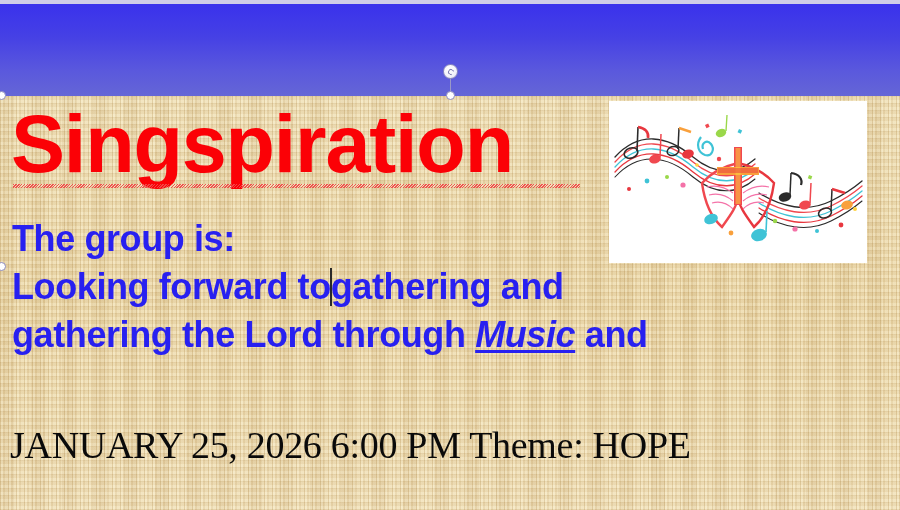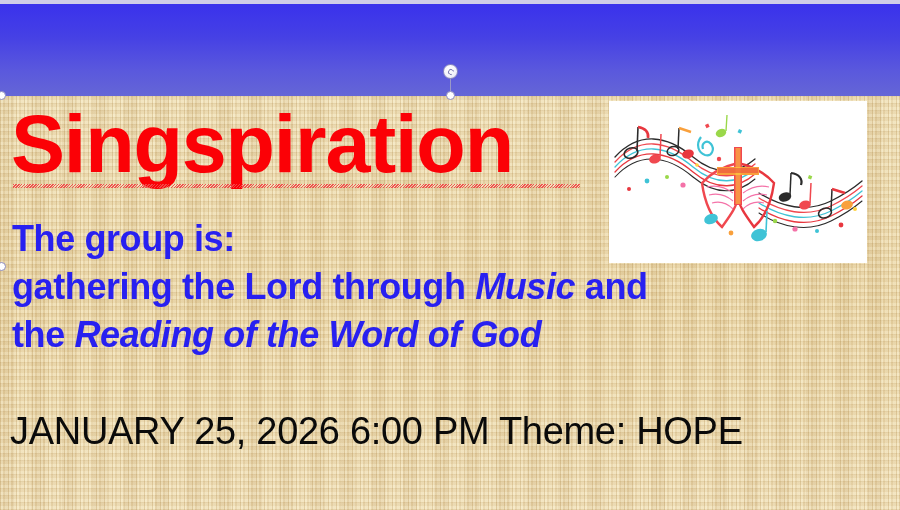--- a/index.html
+++ b/index.html
@@ -133,20 +133,21 @@
     width: 800px;
     color: #2820f0;
     font-size: 36px;
     line-height: 48px;
     font-weight: 700;
     letter-spacing: -0.4px;
   }
   .bodyblock .ln { white-space: nowrap; position: relative; }
   .em-ul {
     font-style: italic;
+    text-decoration: underline;
     text-underline-offset: 3px;
     text-decoration-thickness: 3px;
   }
   .caret {
     display: inline-block;
     width: 1.6px;
     height: 38px;
     background: #2a2a2a;
     vertical-align: -7px;
     margin: 0 -0.8px;
@@ -154,21 +155,21 @@
 
   .blackline {
     position: absolute;
     color: #0a0a0a;
     font-size: 38px;
     line-height: 44px;
     font-weight: 400;
     letter-spacing: -0.3px;
     white-space: nowrap;
   }
-  .bl1 { left: 10px; top: 313px; }
+  .bl1 { left: 10px; top: 327px; font-family: Liberation Serif, serif; }
   .bl2 { left: 66px; top: 360px; }
 
   
   .artframe {
     position: absolute;
     left: 609px; top: 101px;
     width: 258px; height: 162px;
     background: #ffffff;
     overflow: hidden;
   }
@@ -192,24 +193,24 @@
   <div class="content">
 
     <div class="title">Singspiration</div>
     <div class="spellwave"></div>
 
     <div class="bodyblock">
       <div class="ln">
         <span>The group is:</span>
       </div>
       <div class="ln">
-        <span>gathering the Lord through </span><span class="em-ul">Music</span><span> and</span>
+        <span>Looking forward to</span><span class="caret"></span><span>gathering and</span>
       </div>
       <div class="ln">
-        <span>the </span><span class="em-ul">Reading of the Word of God</span>
+        <span>gathering the Lord through </span><span class="em-ul">Music</span><span> and</span>
       </div>
     </div>
 
     <div class="blackline bl1">JANUARY 25, 2026  6:00 PM  Theme: HOPE</div>
   </div>
 
   <div class="artframe">
     <svg width="258" height="162" viewBox="0 0 258 162" xmlns="http://www.w3.org/2000/svg" aria-hidden="true">
       <rect x="0" y="0" width="258" height="162" fill="#ffffff"></rect>
 

